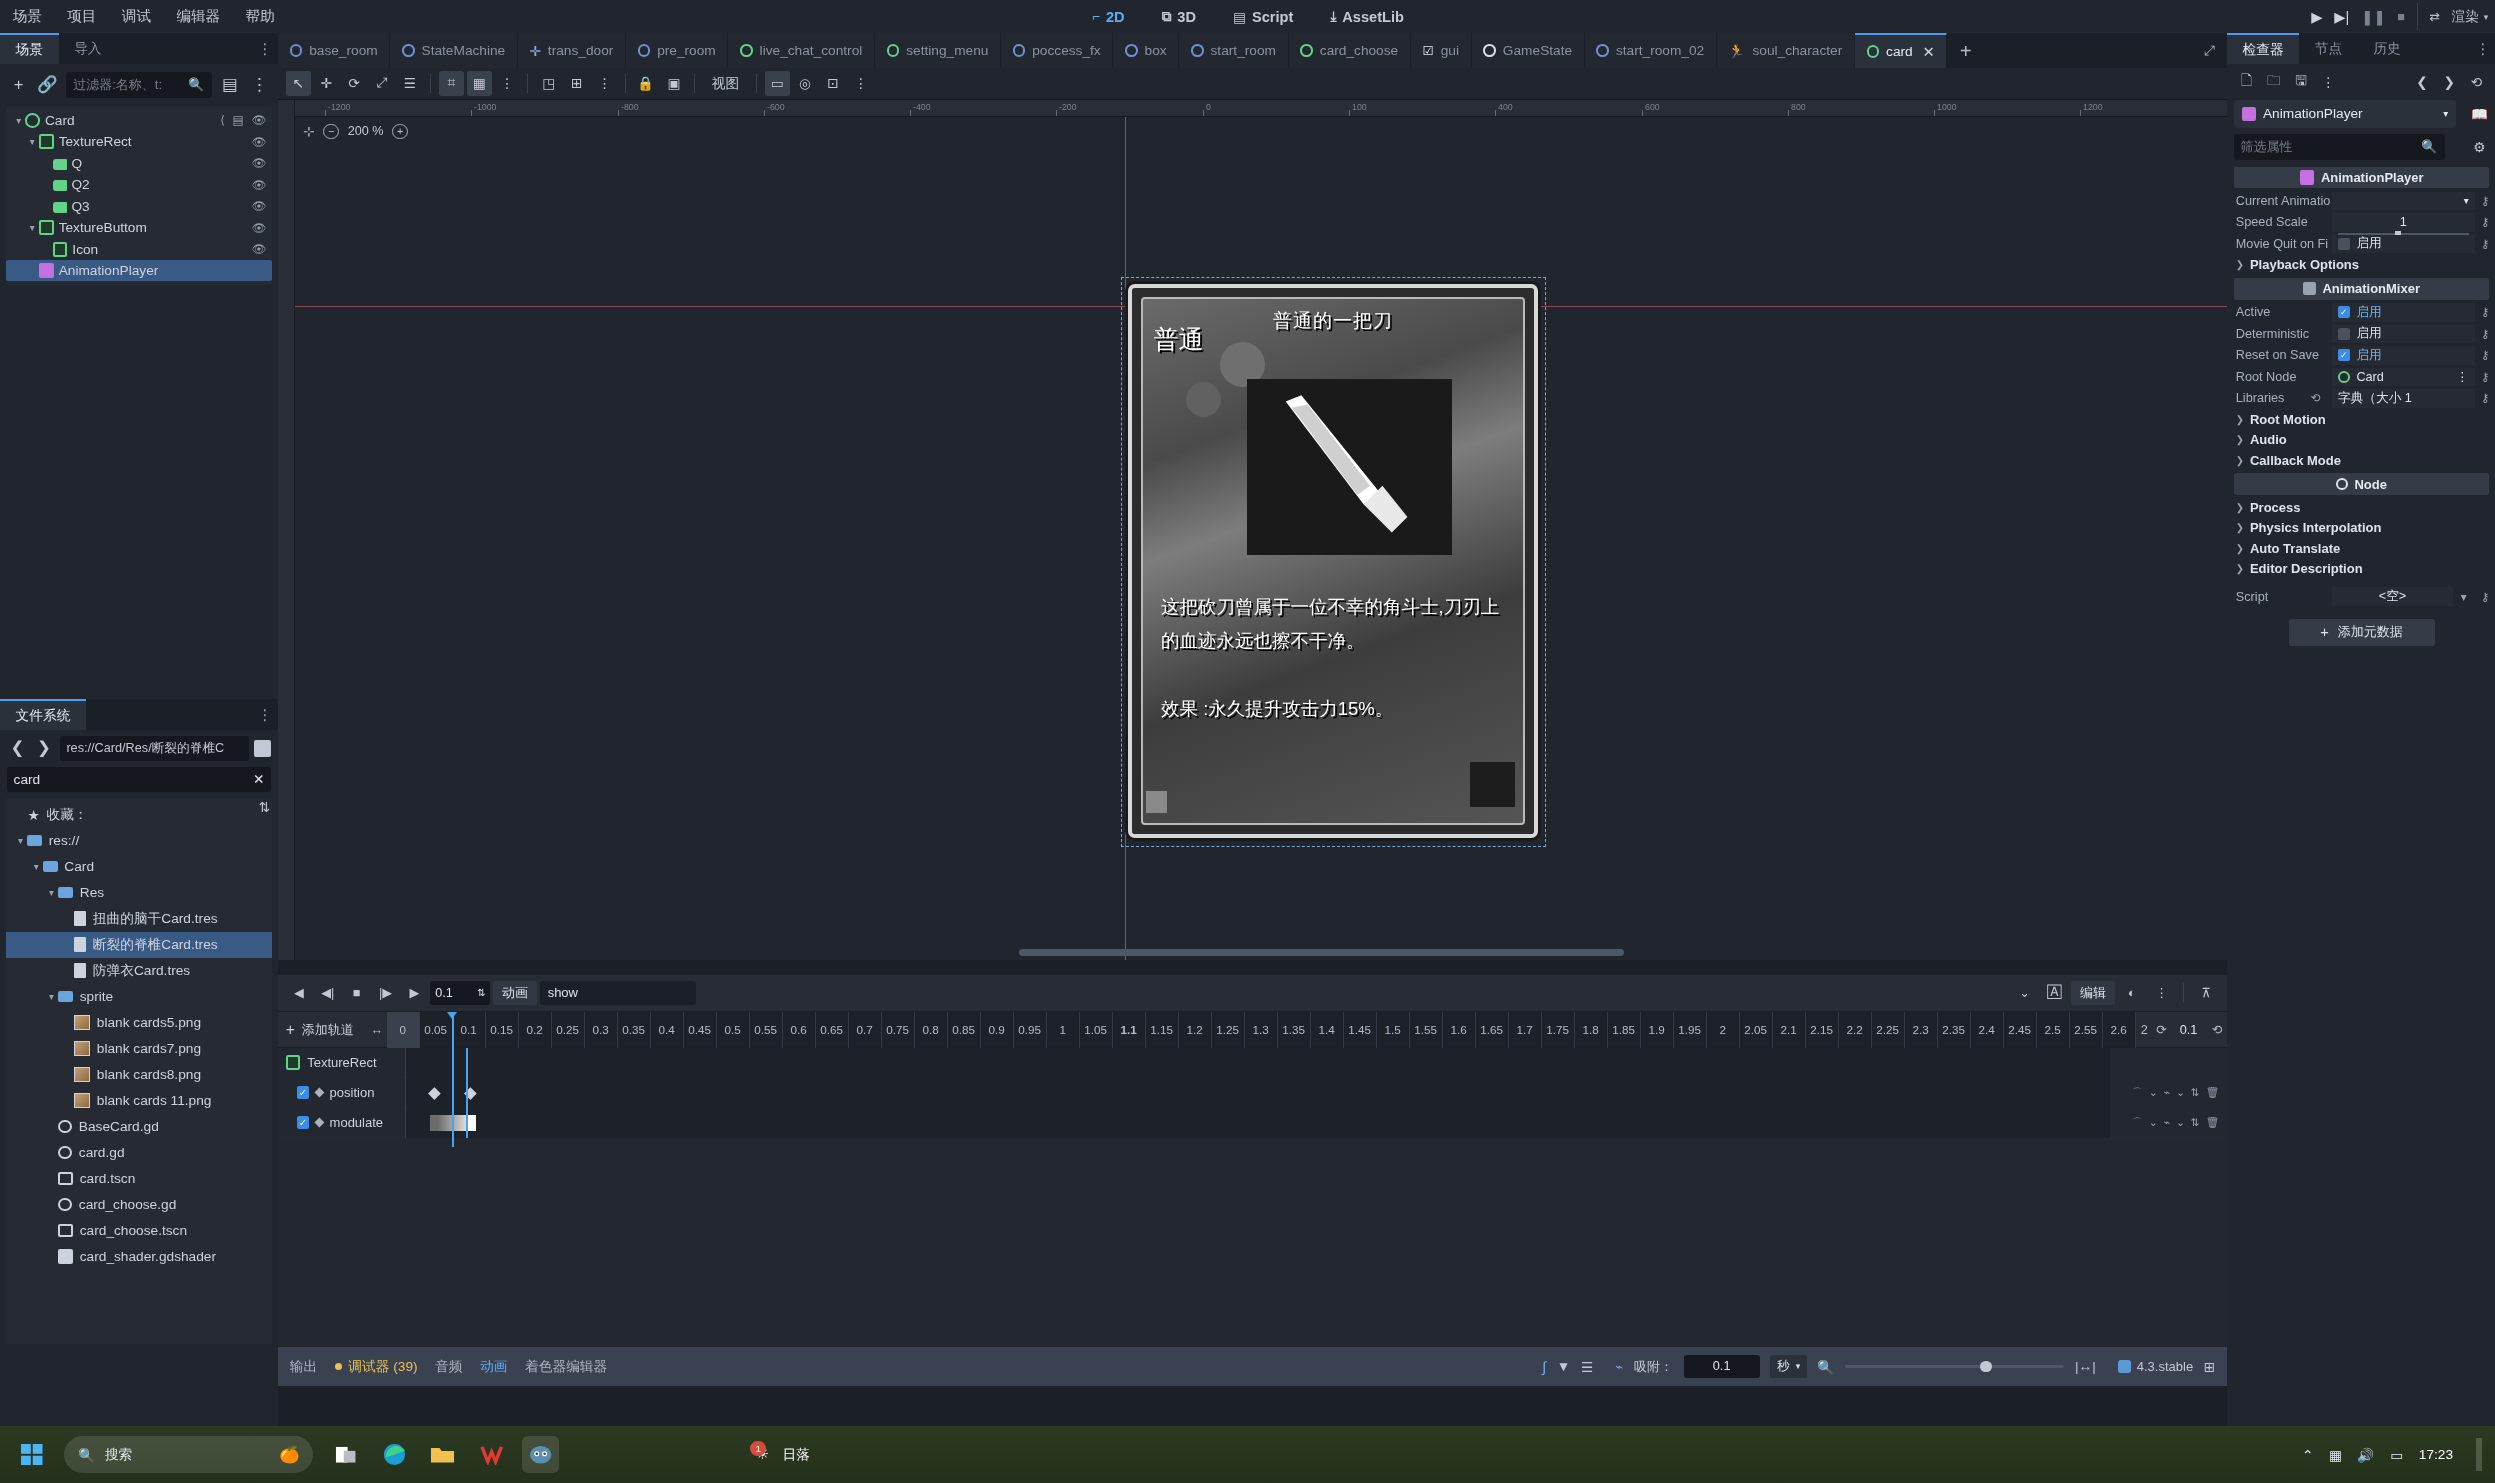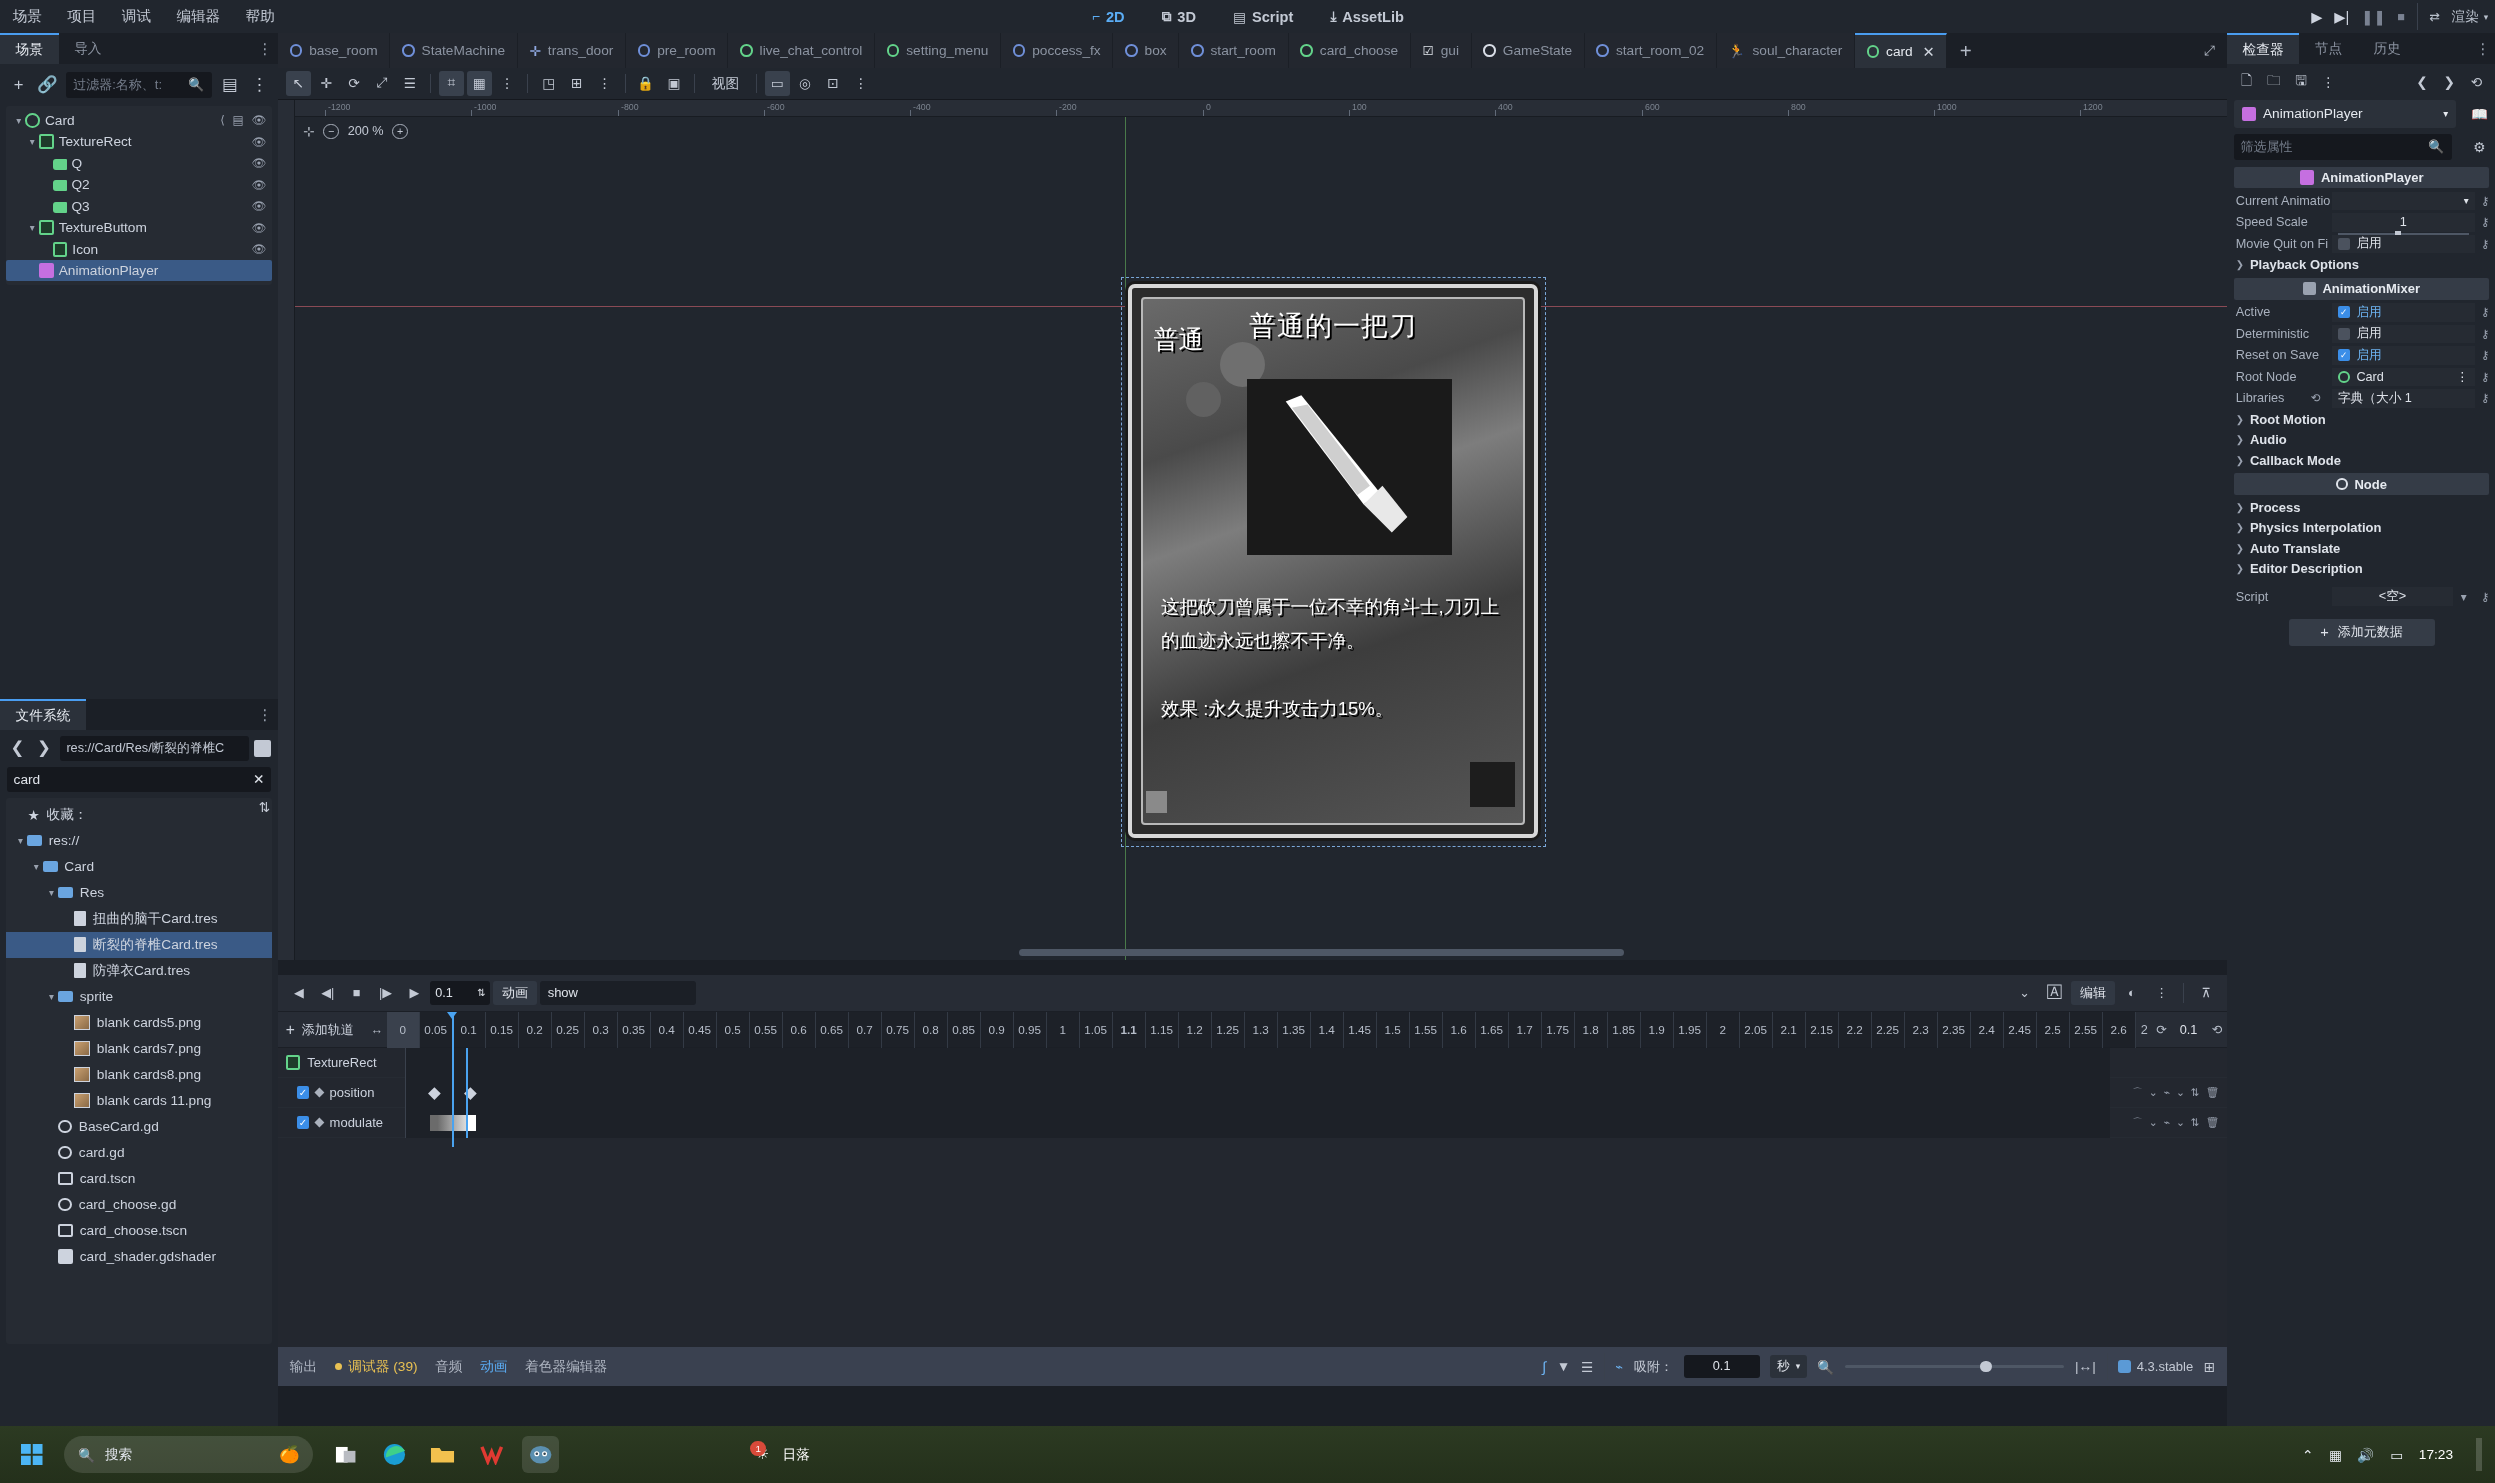--- a/index.html
+++ b/index.html
@@ -107,21 +107,21 @@
   .axis-h { position:absolute; left:16.6px; top:206px; right:0; height:1px; background:#8a4a55;}
 
   
   .card {
     position:absolute; left:850px; top:184px; width:410px; height:554px;
     background:#2c2c2c; border:4.9px solid #d8d8d8; border-radius:6.8px;
     box-shadow: 0 0 0 2.9px #1a1a1a;
     overflow:hidden;
   }
   .card-inner { position:absolute; inset:8.8px; border:2.9px solid #b9b9b9; border-radius:3.9px; background:linear-gradient(160deg,#6a6a6a 0%, #4a4a4a 25%, #7d7d7d 40%, #3d3d3d 65%, #555 100%); }
-  .card-title { position:absolute; left:50%; transform:translateX(-50%); top:19.5px; font-size:27px; color:#fff; letter-spacing:1px; text-shadow:2px 2px 0 #000;}
+  .card-title { position:absolute; left:50%; transform:translateX(-50%); top:19.5px; font-size:19px; color:#fff; letter-spacing:1px; text-shadow:2px 2px 0 #000;}
   .card-cost { position:absolute; left:21.5px; top:35px; font-size:25px; color:#fff; text-shadow:2px 2px 0 #000;}
   .card-art { position:absolute; left:115px; top:91px; width:205px; height:176px; background:#1a1a1a; }
   .blade { position:absolute; left:19.5px; top:9.8px; width:156px; height:156px; }
   .card-desc { position:absolute; left:29px; right:21.5px; top:302px; font-size:18.5px; line-height:34px; color:#fff; text-shadow:2px 2px 0 #000;}
   .card-eff { position:absolute; left:29px; right:21.5px; top:408px; font-size:18.5px; color:#fff; text-shadow:2px 2px 0 #000;}
   .sel-box { position:absolute; left:843px; top:177px; width:425px; height:570px; border:1px dashed #7aa7d8; }
   .hscroll { position:absolute; left:741px; bottom:3.9px; width:605px; height:6.8px; background:#4e5765; border-radius:3.9px;}
 
   
   .animpanel { position:absolute; left:278px; top:975px; right:269px; height:411px; background:#23272f; }
@@ -836,21 +836,21 @@
 
     <div style="display:flex;align-items:center;gap:4.9px;">
       <div class="nodebar" style="flex:1;">
         <span class="nodeico ni-anim"></span>
         <span>AnimationPlayer</span>
         <span style="margin-left:auto;font-size:9.8px;">▾</span>
       </div>
       <div class="it" style="margin-right:4.9px;">📖</div>
     </div>
 
-    <div style="display:flex;align-items:center;gap:16px;margin-top:5.9px;">
+    <div style="display:flex;align-items:center;gap:23px;margin-top:5.9px;">
       <div class="filterbox" style="flex:1;margin-left:6.8px;">
         <span>筛选属性</span>
         <span>🔍</span>
       </div>
       <div class="it" style="margin-right:4.9px;">⚙</div>
     </div>
 
     <div style="margin-top:6.8px;" id="prop-list">
         <div class="catbar">
           <span class="nodeico ni-anim"></span>

